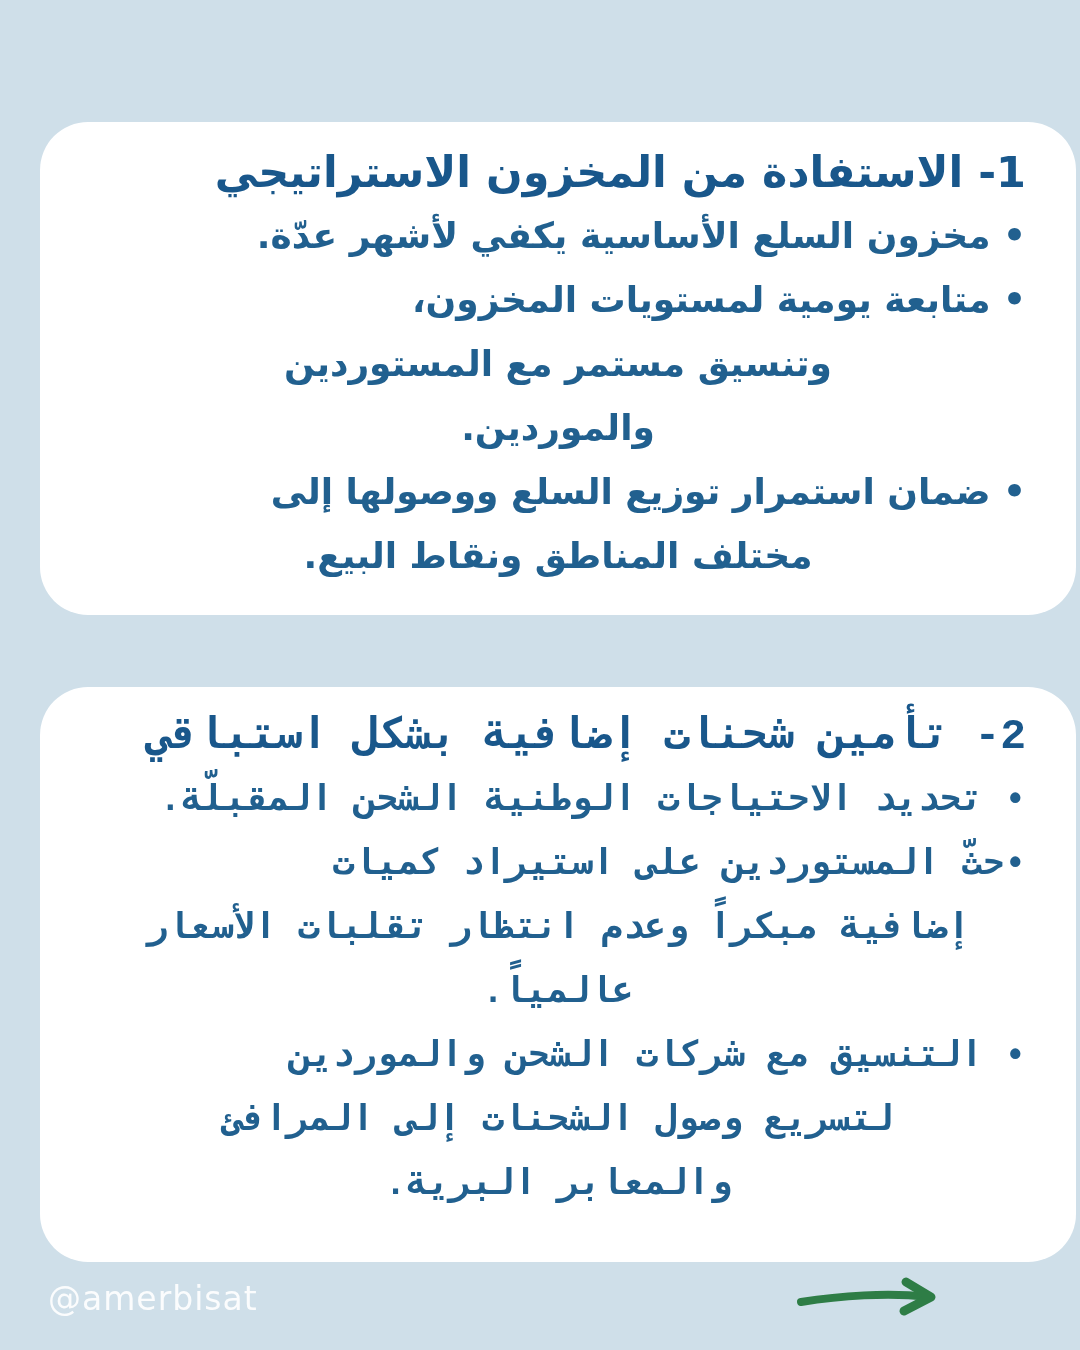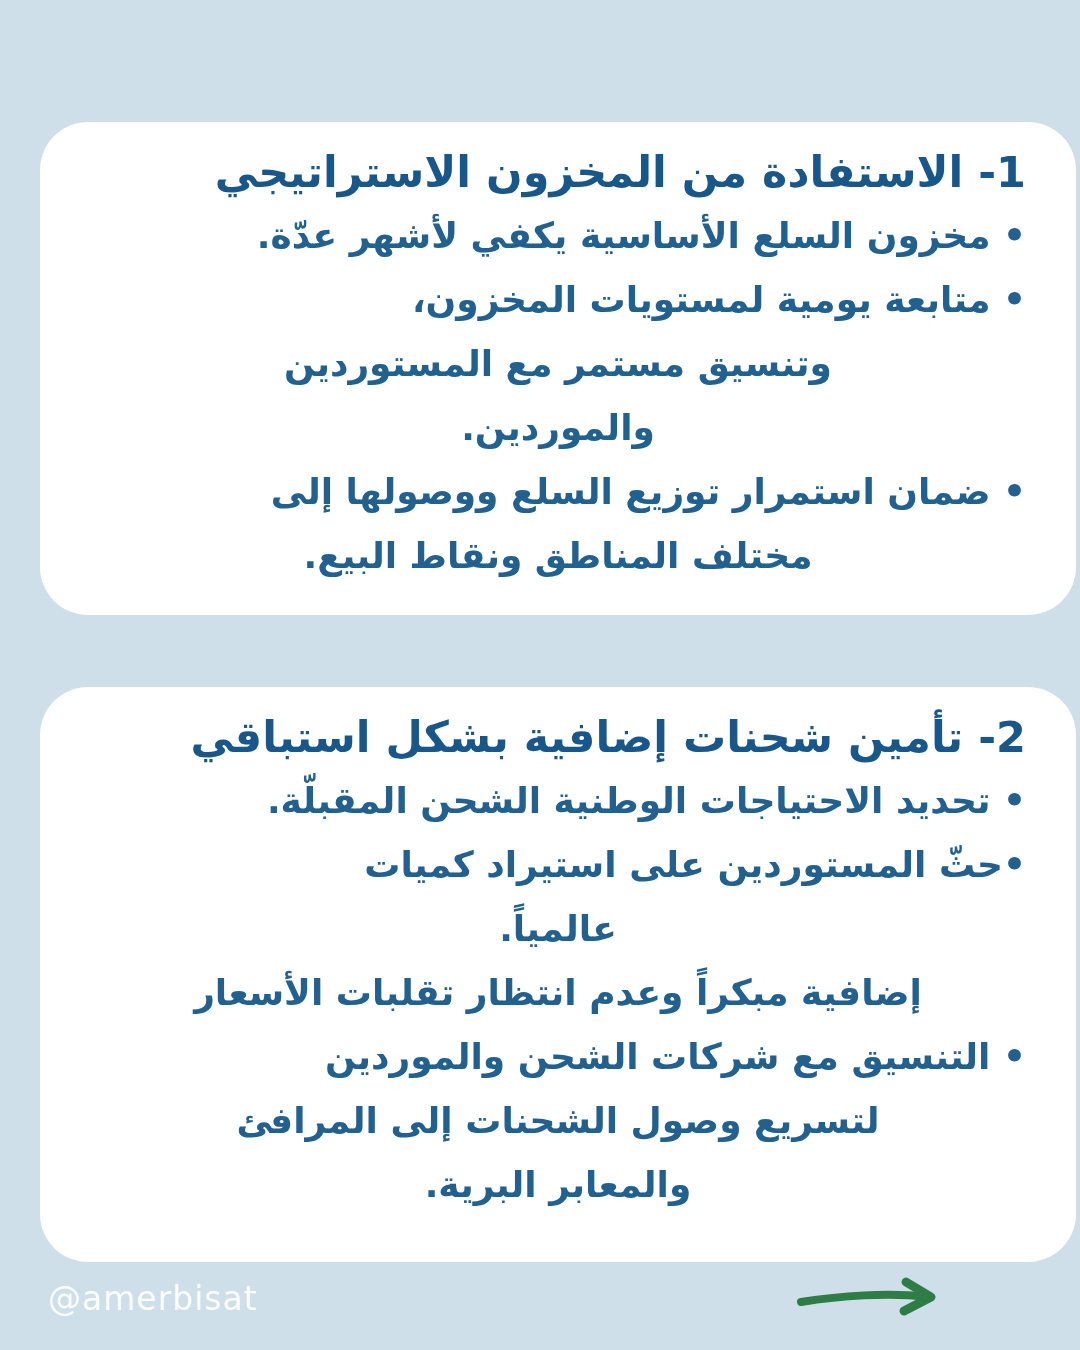--- a/index.html
+++ b/index.html
@@ -9,21 +9,21 @@
     font-family:"DejaVu Sans", sans-serif;
   }
   .stage{position:relative;width:980px;height:1350px;background:#cfdfe9;}
   .cards{position:absolute;inset:0;}
   .card{
     position:absolute;left:40px;width:1036px;box-sizing:border-box;
     background:#ffffff;border-radius:48px;
     padding:18px 50px 20px 50px;
   }
   .card:nth-child(1){top:122px;height:493px;}
-  .card:nth-child(2){top:687px;height:575px;}
+  .card:nth-child(2){top:687px;height:575px;font-family:Liberation Mono, monospace;}
   .card-title{
     margin:0;direction:rtl;text-align:right;
     font-size:43px;line-height:64px;font-weight:bold;
     color:#19578b;
   }
   .line{
     direction:rtl;font-size:36px;line-height:64px;font-weight:bold;
     color:#21608f;white-space:nowrap;
   }
   .line.right{}
@@ -53,22 +53,22 @@
         <div class="line right">• ضمان استمرار توزيع السلع ووصولها إلى</div>
         <div class="line center">مختلف المناطق ونقاط البيع.</div>
       </section>
       <section class="card">
         <h2 class="card-title">2- تأمين شحنات إضافية بشكل استباقي</h2>
         <div class="line right">• تحديد الاحتياجات الوطنية الشحن المقبلّة.</div>
         <div class="line split">
           <span class="bullet">•</span>
           <span class="split-text">حثّ المستوردين على استيراد كميات</span>
         </div>
+        <div class="line center">إضافية مبكراً وعدم انتظار تقلبات الأسعار</div>
         <div class="line center">عالمياً.</div>
-        <div class="line center">إضافية مبكراً وعدم انتظار تقلبات الأسعار</div>
         <div class="line right">• التنسيق مع شركات الشحن والموردين</div>
         <div class="line center">لتسريع وصول الشحنات إلى المرافئ</div>
         <div class="line center">والمعابر البرية.</div>
       </section>
     </div>
 
   <div class="watermark">@amerbisat</div>
 
   <svg class="arrow" viewBox="0 0 150 46" xmlns="http://www.w3.org/2000/svg">
     <path d="M 7 28 C 45 22, 95 18, 133 23" fill="none" stroke="#2e7d46" stroke-width="8" stroke-linecap="round"></path>

